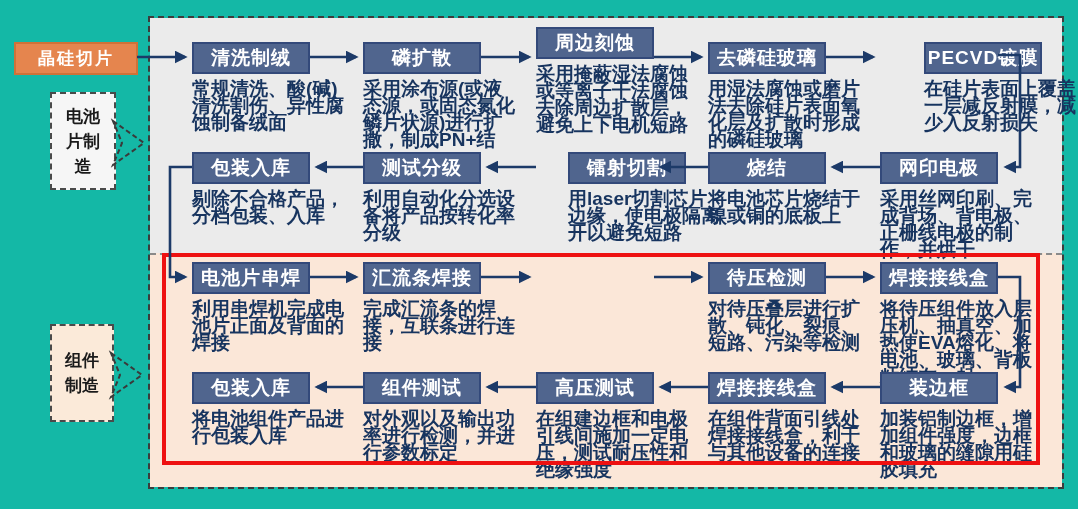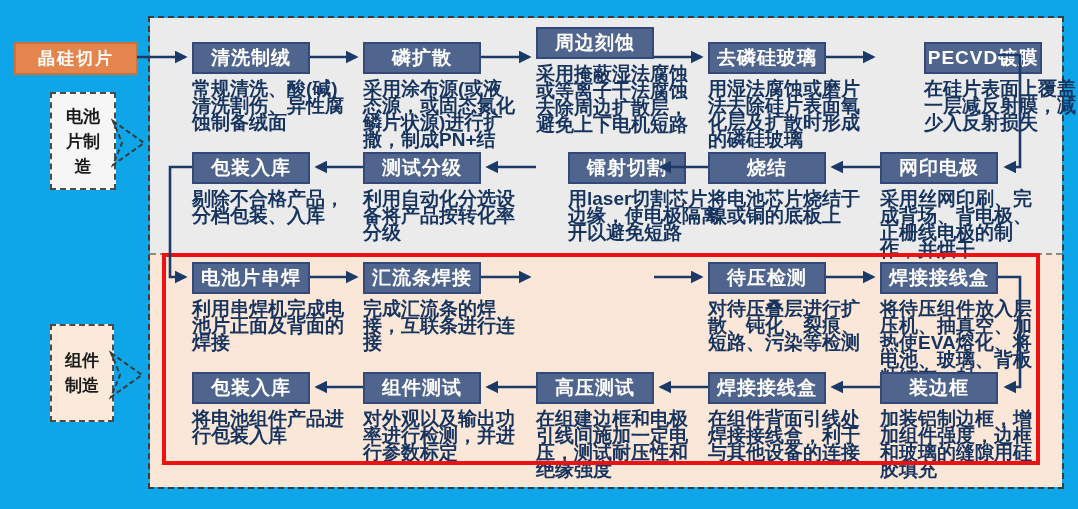--- a/index.html
+++ b/index.html
@@ -9,21 +9,21 @@
     --desc-navy:#17345f;
     --orange:#e5854e;
     --orange-border:#cf7238;
     --red:#ee1111;
     --gray-bg:#ebebeb;
     --peach-bg:#fbe7d8;
     --dash:#3c3c3c;
   }
   html,body{margin:0;padding:0;background:#ffffff;}
   body{font-family:"Liberation Sans","DejaVu Sans",sans-serif;}
-  .stage{position:relative;width:1078px;height:509px;background:#0ea5e9;overflow:hidden;}
+  .stage{position:relative;width:1078px;height:509px;background:#14b8a6;overflow:hidden;}
 
   
   .main-box{position:absolute;left:148px;top:16px;width:916px;height:473px;
             border:2px dashed var(--dash);box-sizing:border-box;z-index:1;
             display:flex;flex-direction:column;}
   .sec-cell{height:235px;background:var(--gray-bg);}
   .sec-module{flex:1;background:var(--peach-bg);border-top:2px dashed #8a8a8a;}
 
   
   .red-box{position:absolute;left:162px;top:253px;width:878px;height:212px;

